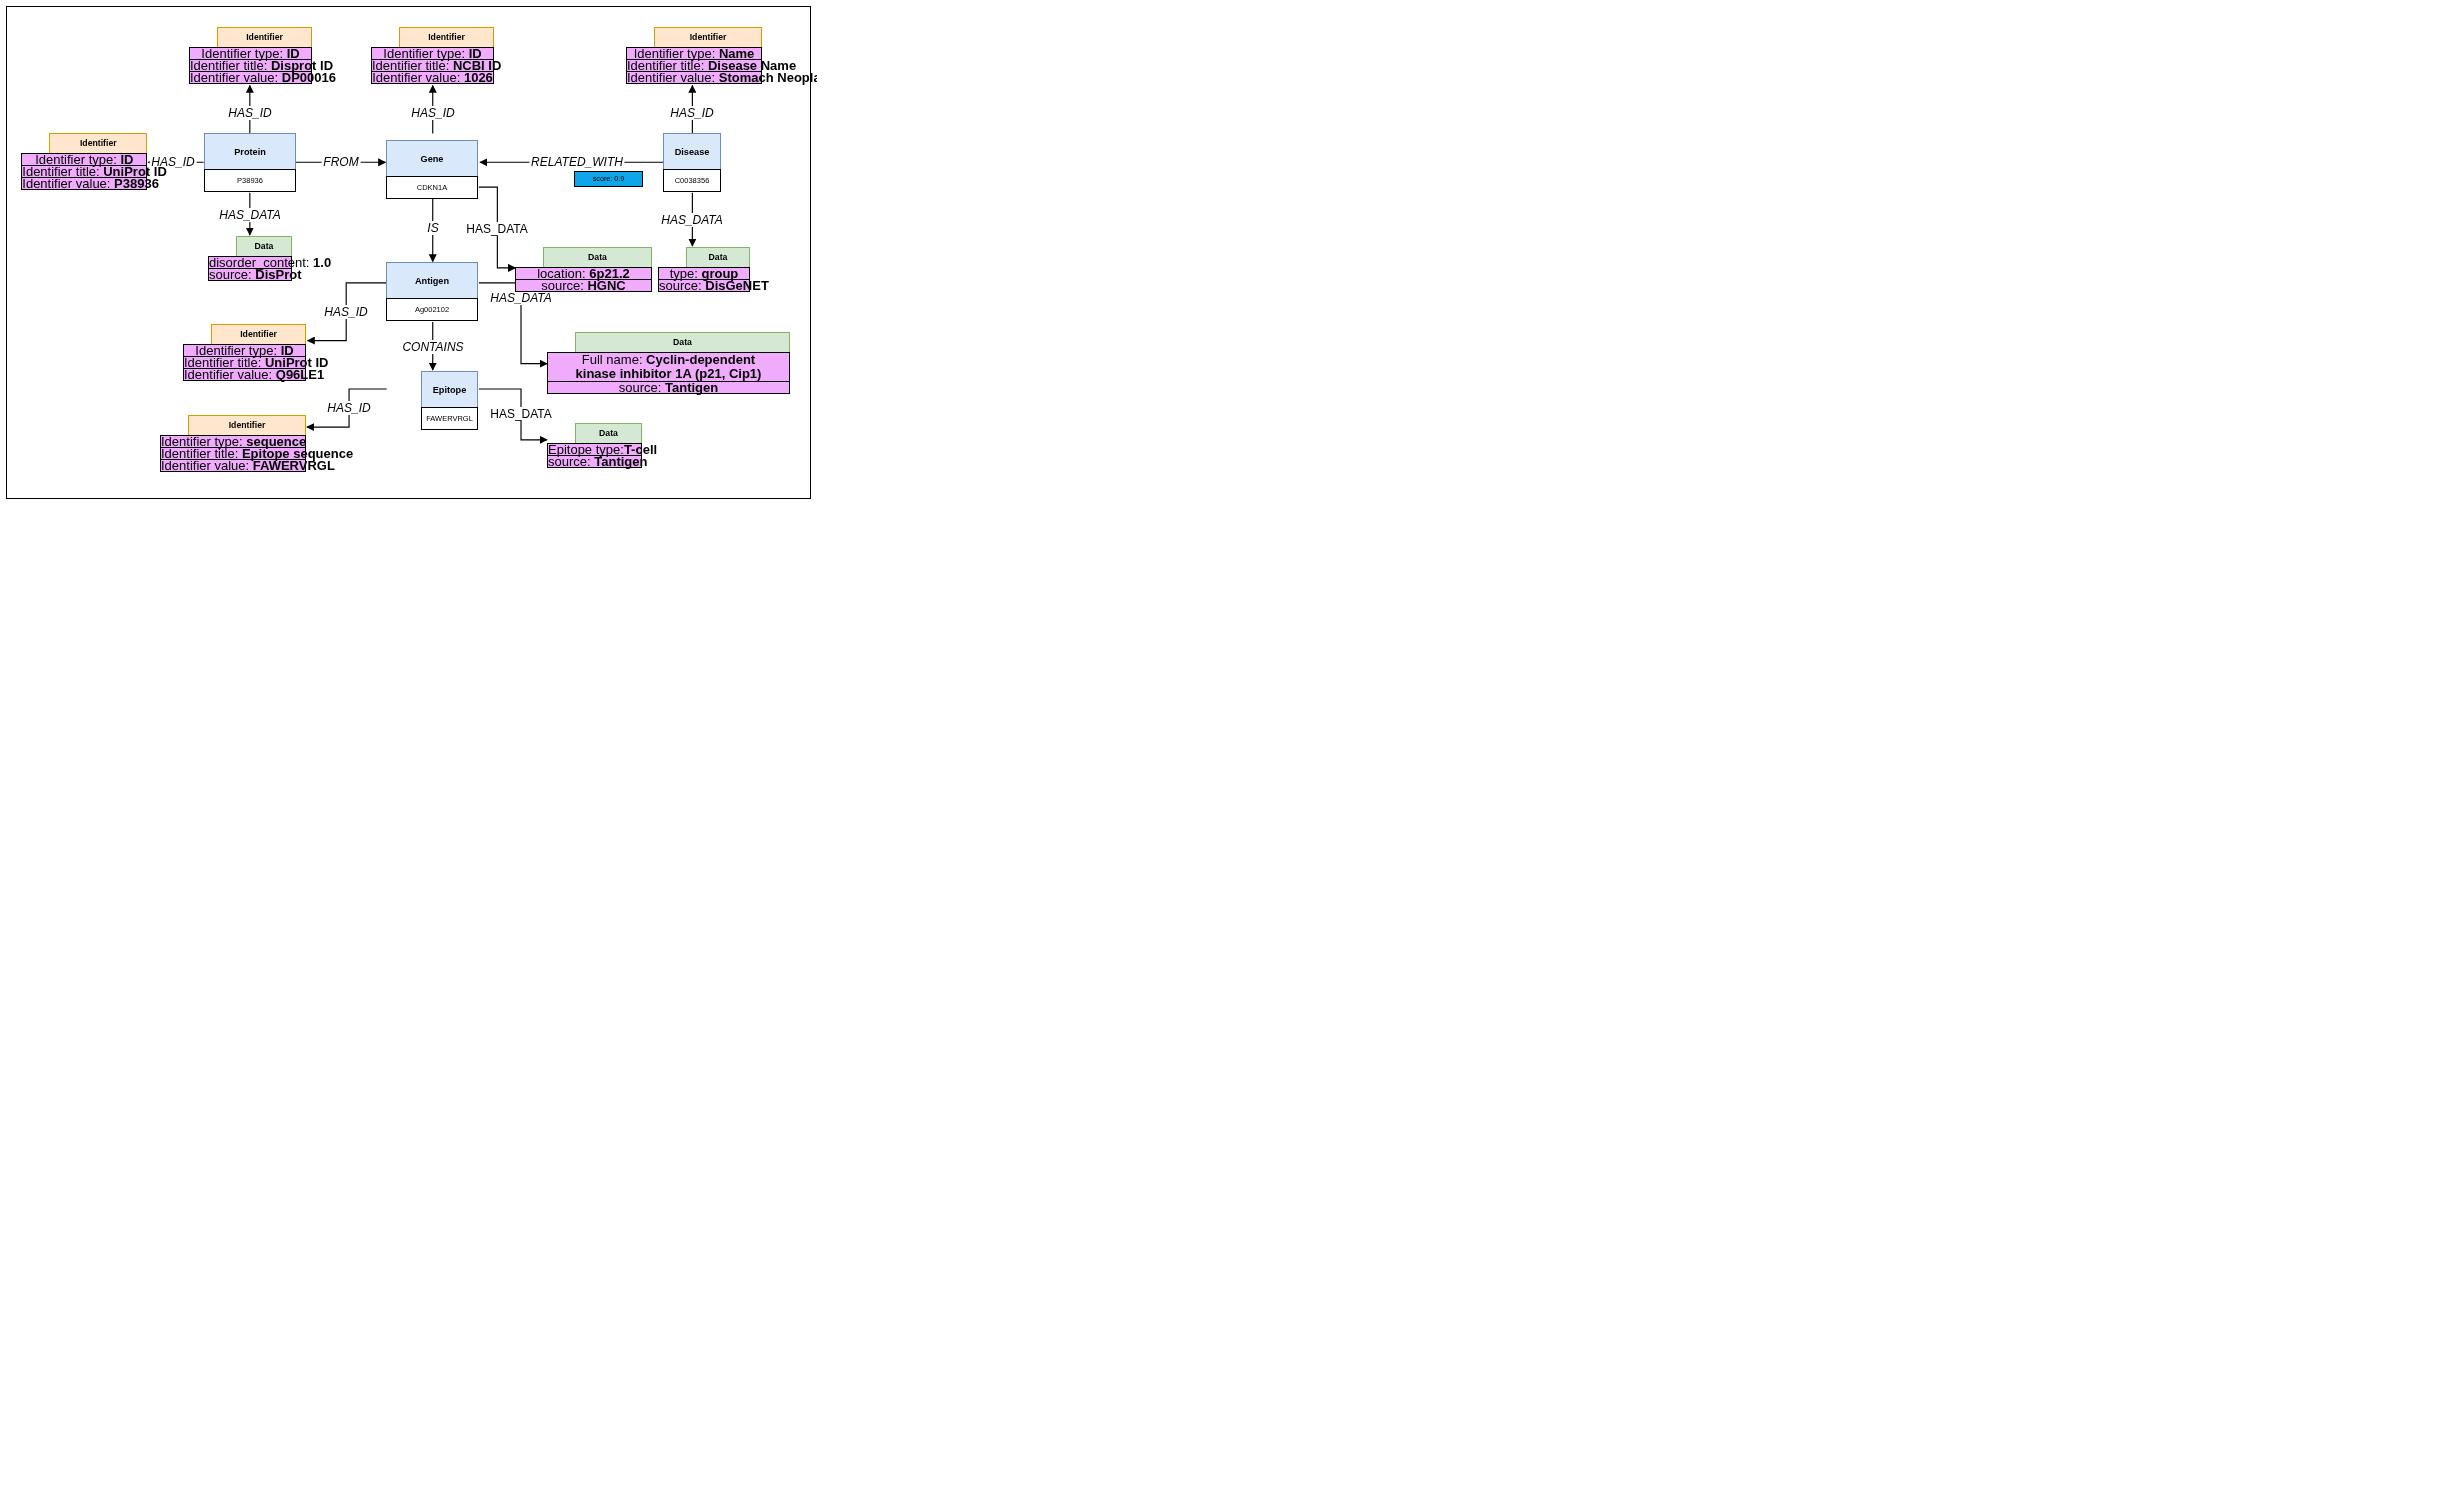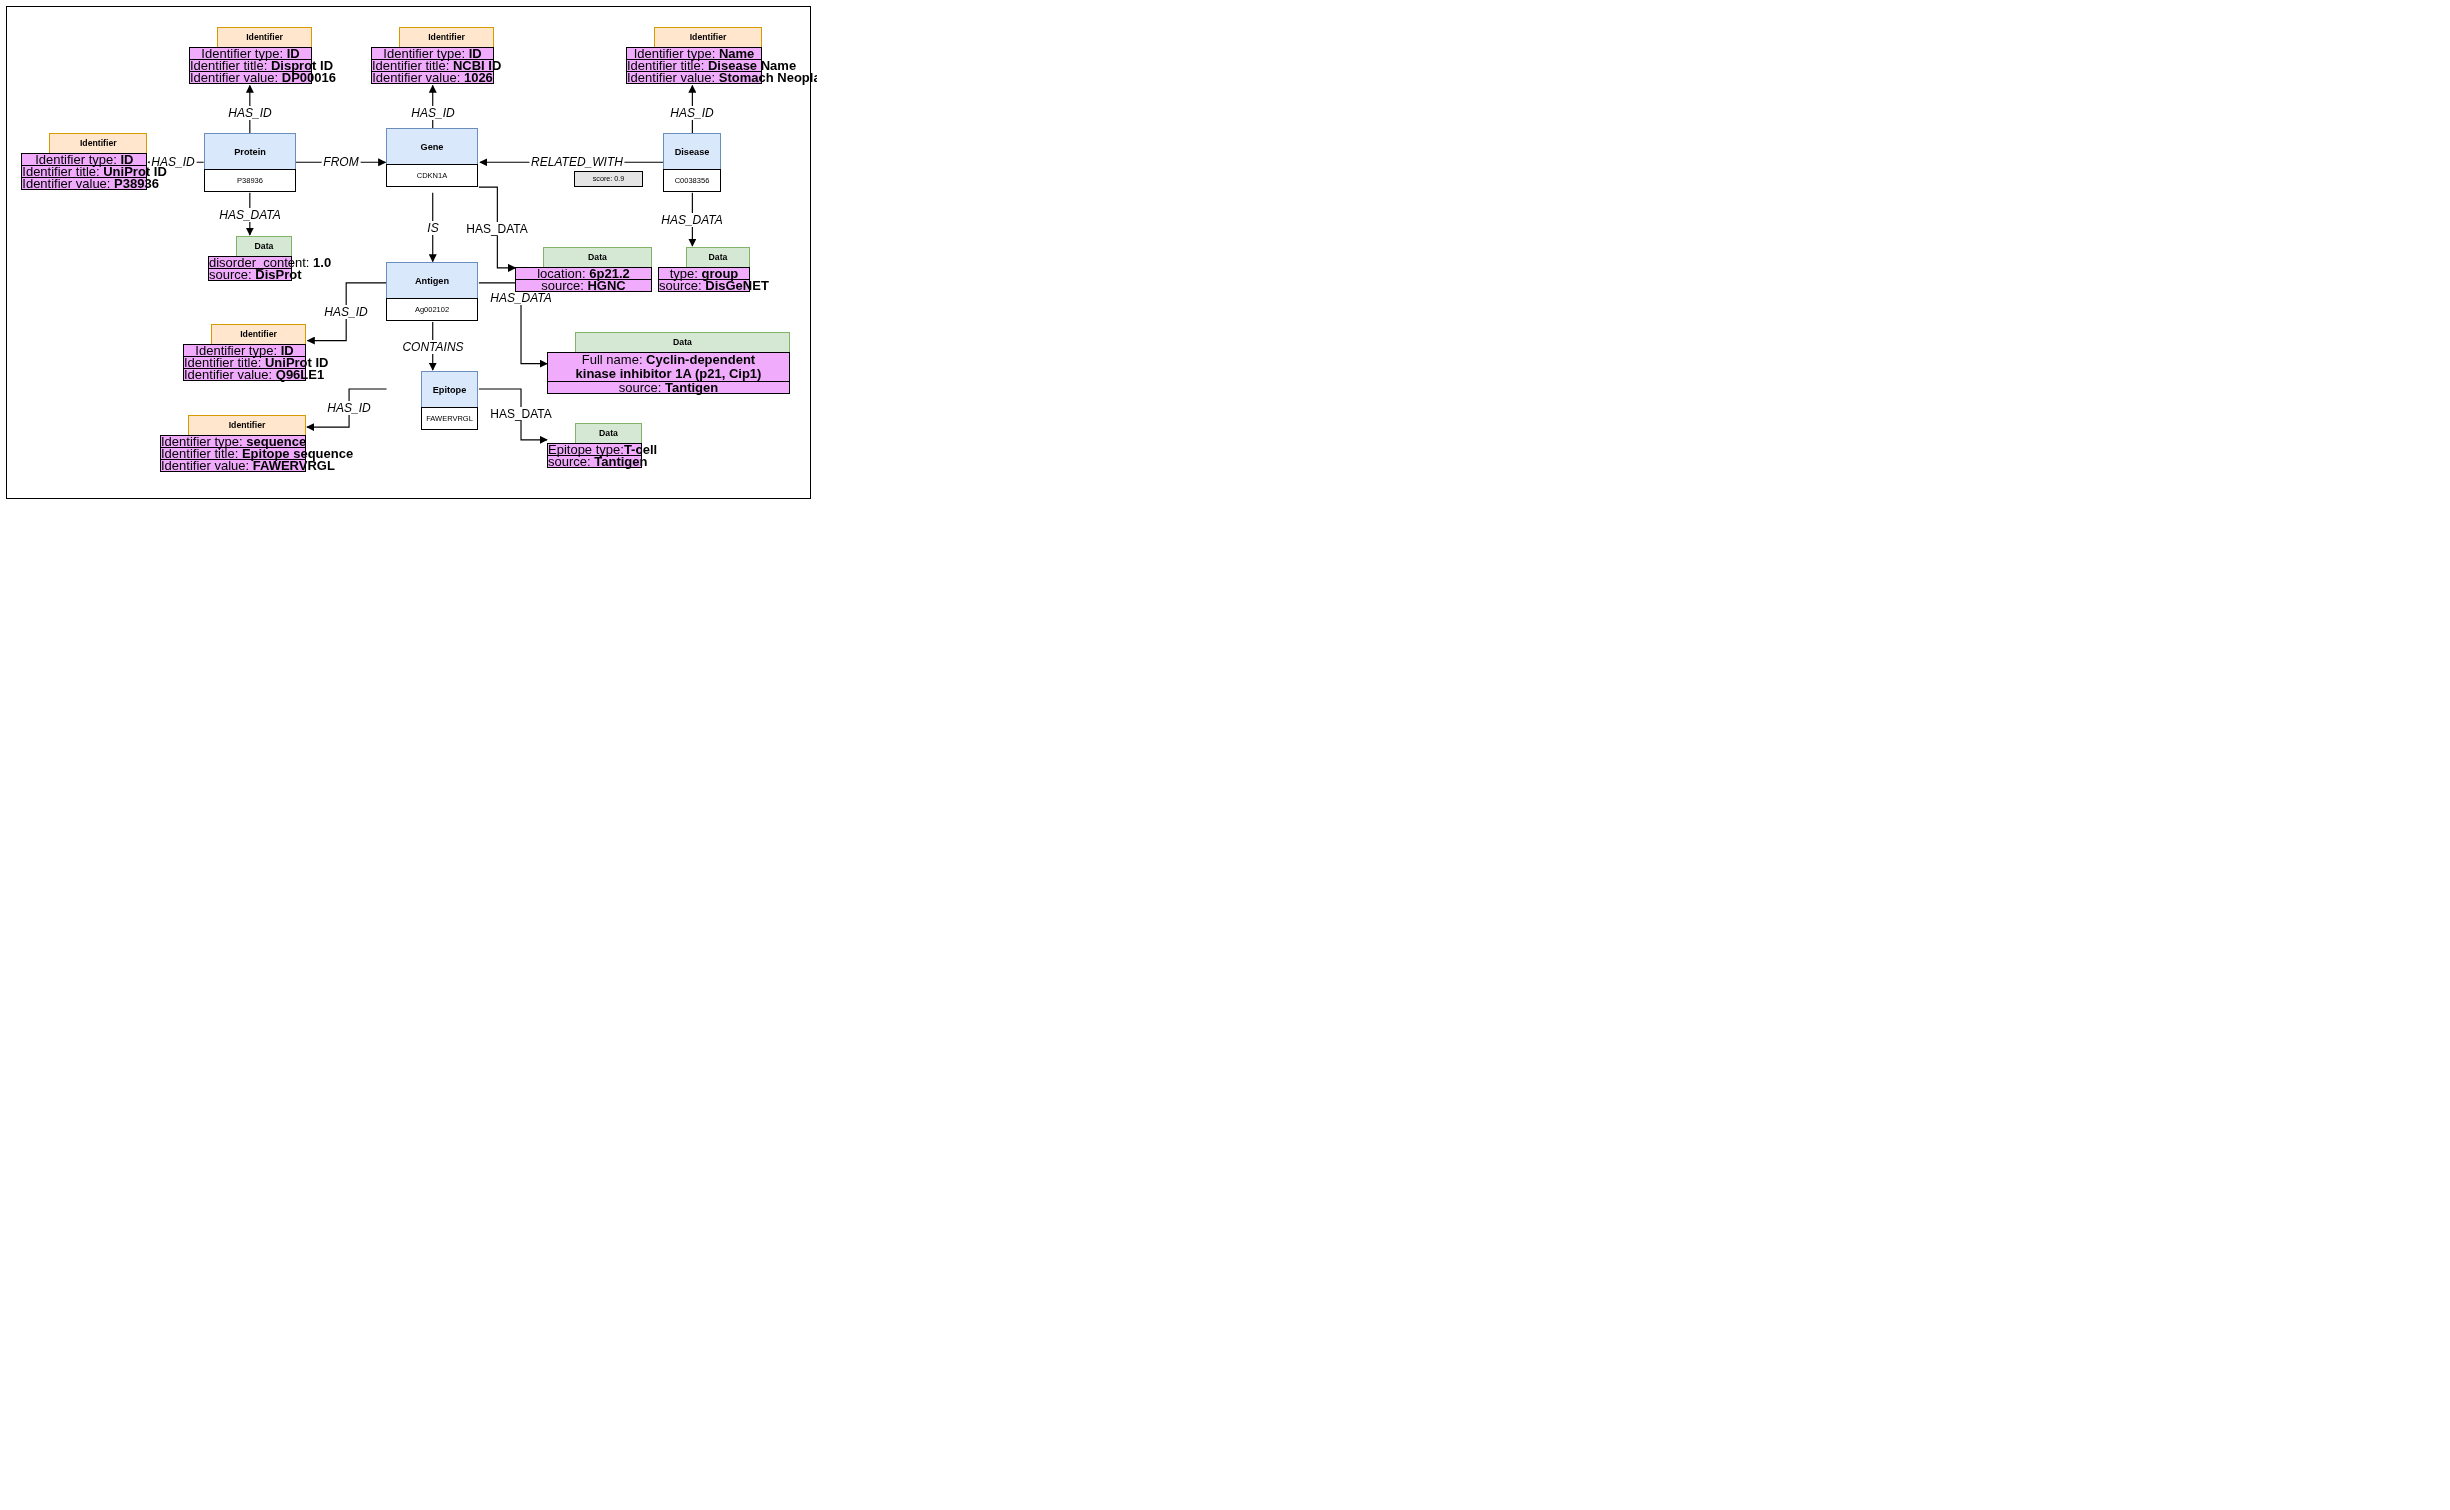--- a/index.html
+++ b/index.html
@@ -49,21 +49,21 @@
   }
   .elabel {
     position:absolute; transform: translate(-50%,-50%);
     background:#fff; padding: 0 1.7px;
     font-style: italic; font-size: 12px; color:#000;
     white-space: nowrap;
   }
   .elabel.up { font-style: normal; }
   .scorebox {
     position:absolute; left:574px; top:171px; width:69px; height:16px;
-    background:#e5e5e5; border:1.2px solid #000;
+    background:#0ea5e9; border:1.2px solid #000;
     text-align:center; line-height:14px; font-size:7.2px; color:#000;
   }
 </style>
 </head>
 <body>
 
 <div id="canvas">
   <div class="frame"></div>
 
   <svg class="wires" viewBox="0 0 1416 873">
@@ -134,21 +134,21 @@
     <div class="hdr">Identifier</div>
     <div class="row"><span>Identifier type: </span><b>ID</b></div>
     <div class="row"><span>Identifier title: </span><b>UniProt ID</b></div>
     <div class="row"><span>Identifier value: </span><b>P38936</b></div>
   </div>
 
   <div class="node ent" style="left:204px; top:133px; width:92px;">
     <div class="ehdr">Protein</div>
     <div class="ebody">P38936</div>
   </div>
-  <div class="node ent" style="left:386px; top:128px; width:92px;">
+  <div class="node ent" style="left:386px; top:140px; width:92px;">
     <div class="ehdr">Gene</div>
     <div class="ebody">CDKN1A</div>
   </div>
   <div class="node ent" style="left:663px; top:133px; width:58px;">
     <div class="ehdr">Disease</div>
     <div class="ebody">C0038356</div>
   </div>
   <div class="node ent" style="left:386px; top:262px; width:92px;">
     <div class="ehdr">Antigen</div>
     <div class="ebody">Ag002102</div>

